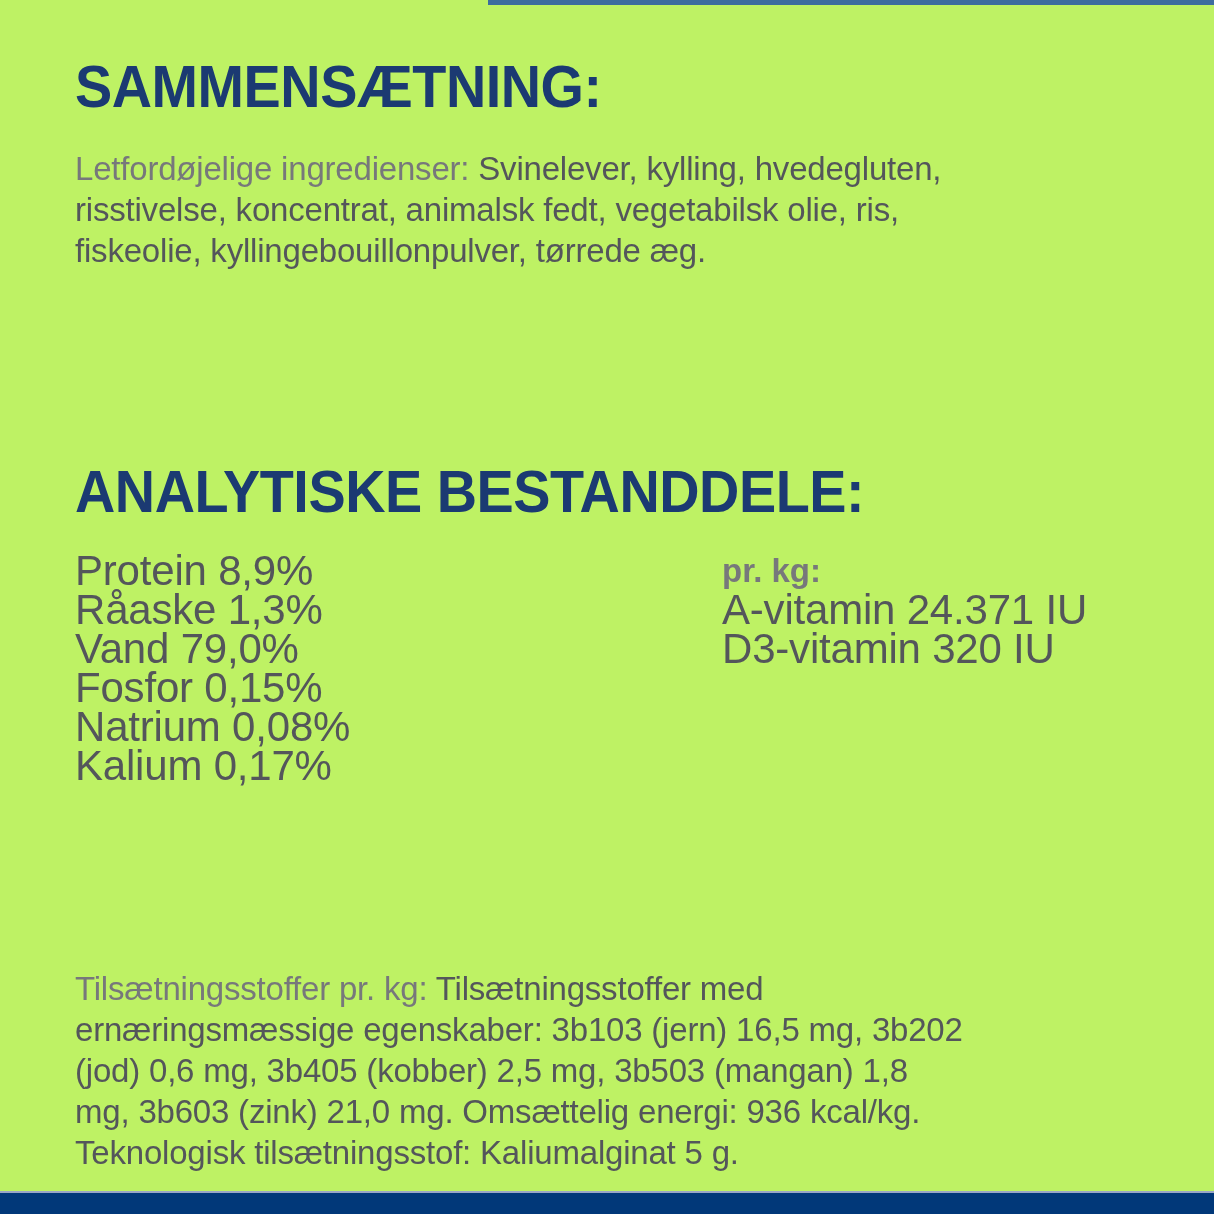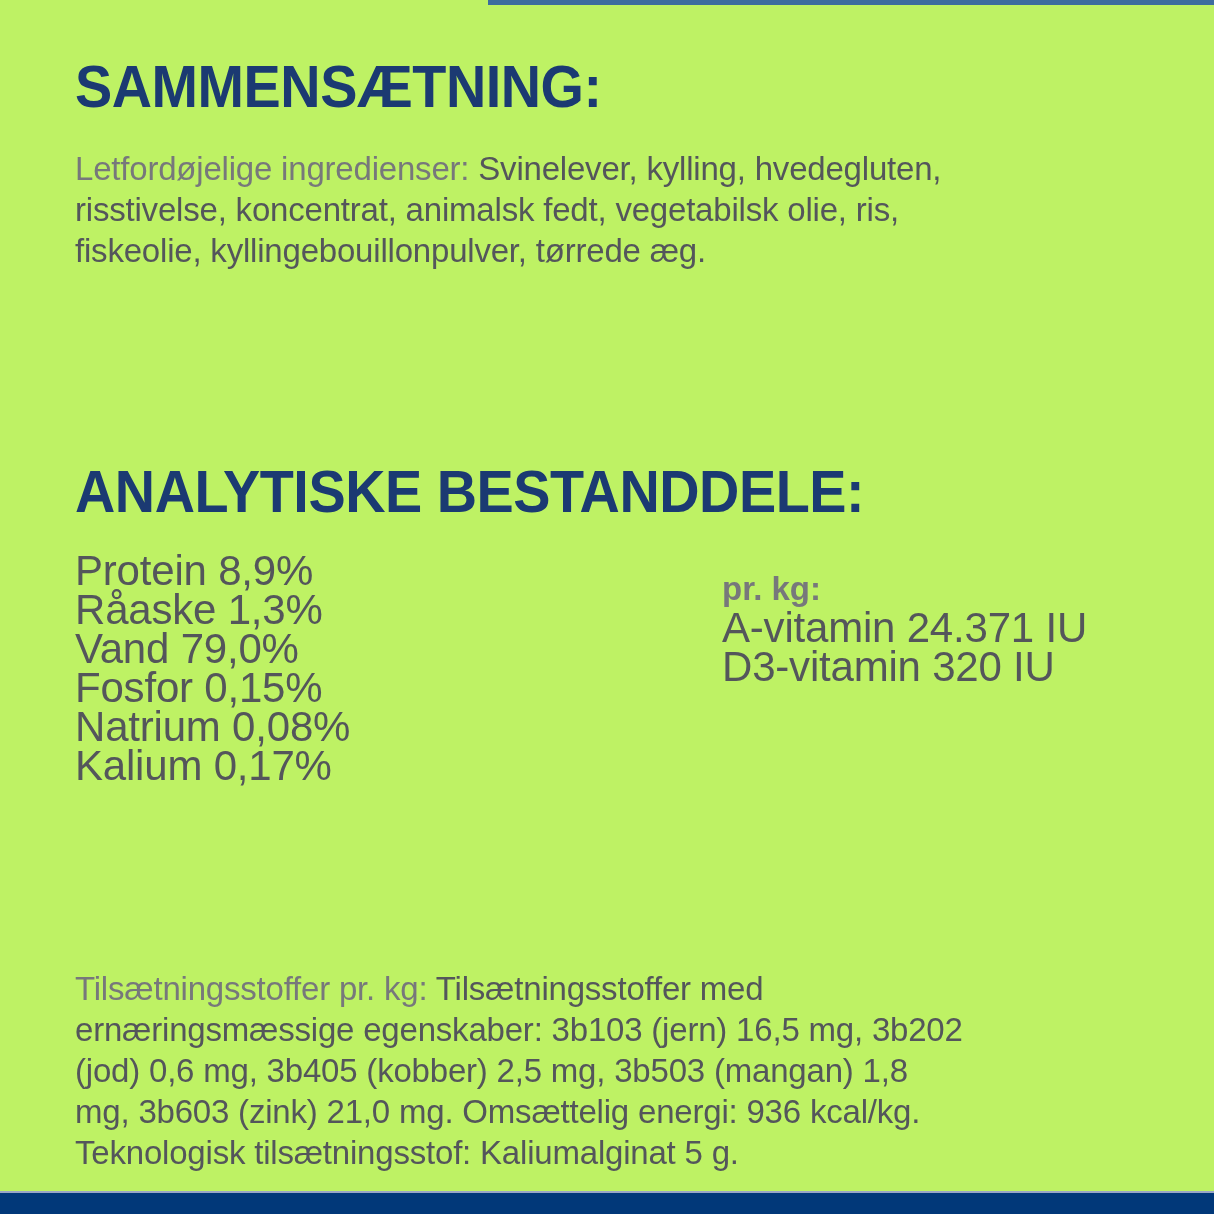--- a/index.html
+++ b/index.html
@@ -79,21 +79,21 @@
     right: 40px;
   }
   .analytical-left {
     position: absolute;
     left: 0;
     top: 0;
   }
   .analytical-right {
     position: absolute;
     left: 647px; 
-    top: 18px;
+    top: 0;
   }
   .analytical-row {
     font-size: 42px;
     line-height: 39px;
     color: #54565b;
     letter-spacing: -0.2px;
     white-space: nowrap;
   }
   .analytical-right-header {
     font-size: 33px;

